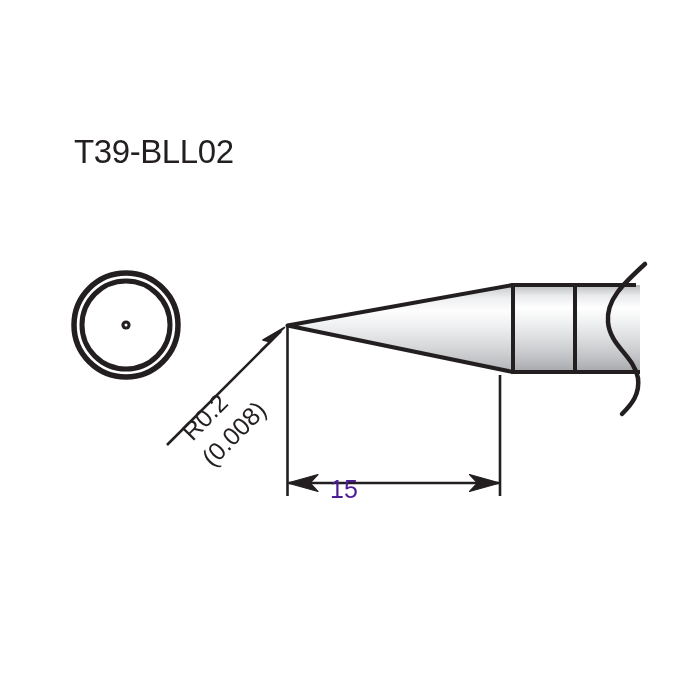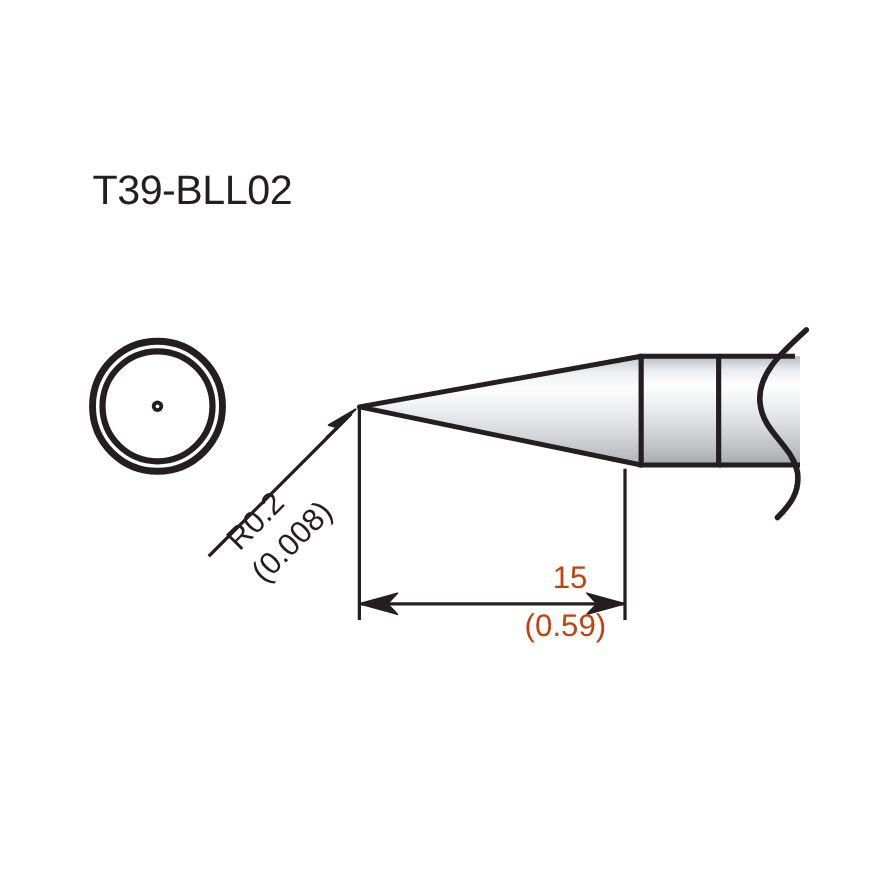--- a/index.html
+++ b/index.html
@@ -43,23 +43,24 @@
     white-space: nowrap;
   }
   .svg-layer {
     position: absolute;
     left: 0;
     top: 0;
   }
   .dim-label {
     position: absolute;
     font-size: 25px;
-    color: #c2410c;
+    color: #4c1d95;
     white-space: nowrap;
-    text-align: right;
+    text-align: left;
+    margin-top: 27px;
   }
   #dim-len-mm {
     left: 330px;
     top: 448px;
     width: 140px;
   }
   #dim-len-in {
     left: 315px;
     top: 487px;
     width: 170px;
@@ -154,15 +155,14 @@
       <path d="M 287.5 483 L 318 474.5 L 310 483 L 318 491.5 Z" fill="#231f20" stroke="#231f20" stroke-width="1.2" stroke-linejoin="round"></path>
 
       <path d="M 500 483 L 469.5 474.5 L 477.5 483 L 469.5 491.5 Z" fill="#231f20" stroke="#231f20" stroke-width="1.2" stroke-linejoin="round"></path>
     </g>
   </svg>
 
   <div class="rot-label" id="rad-label-mm">R0.2</div>
   <div class="rot-label" id="rad-label-in">(0.008)</div>
 
   <div class="dim-label" id="dim-len-mm">15</div>
-  <div class="dim-label" id="dim-len-in">(0.59)</div>
 
 </div>
 
 </body></html>

